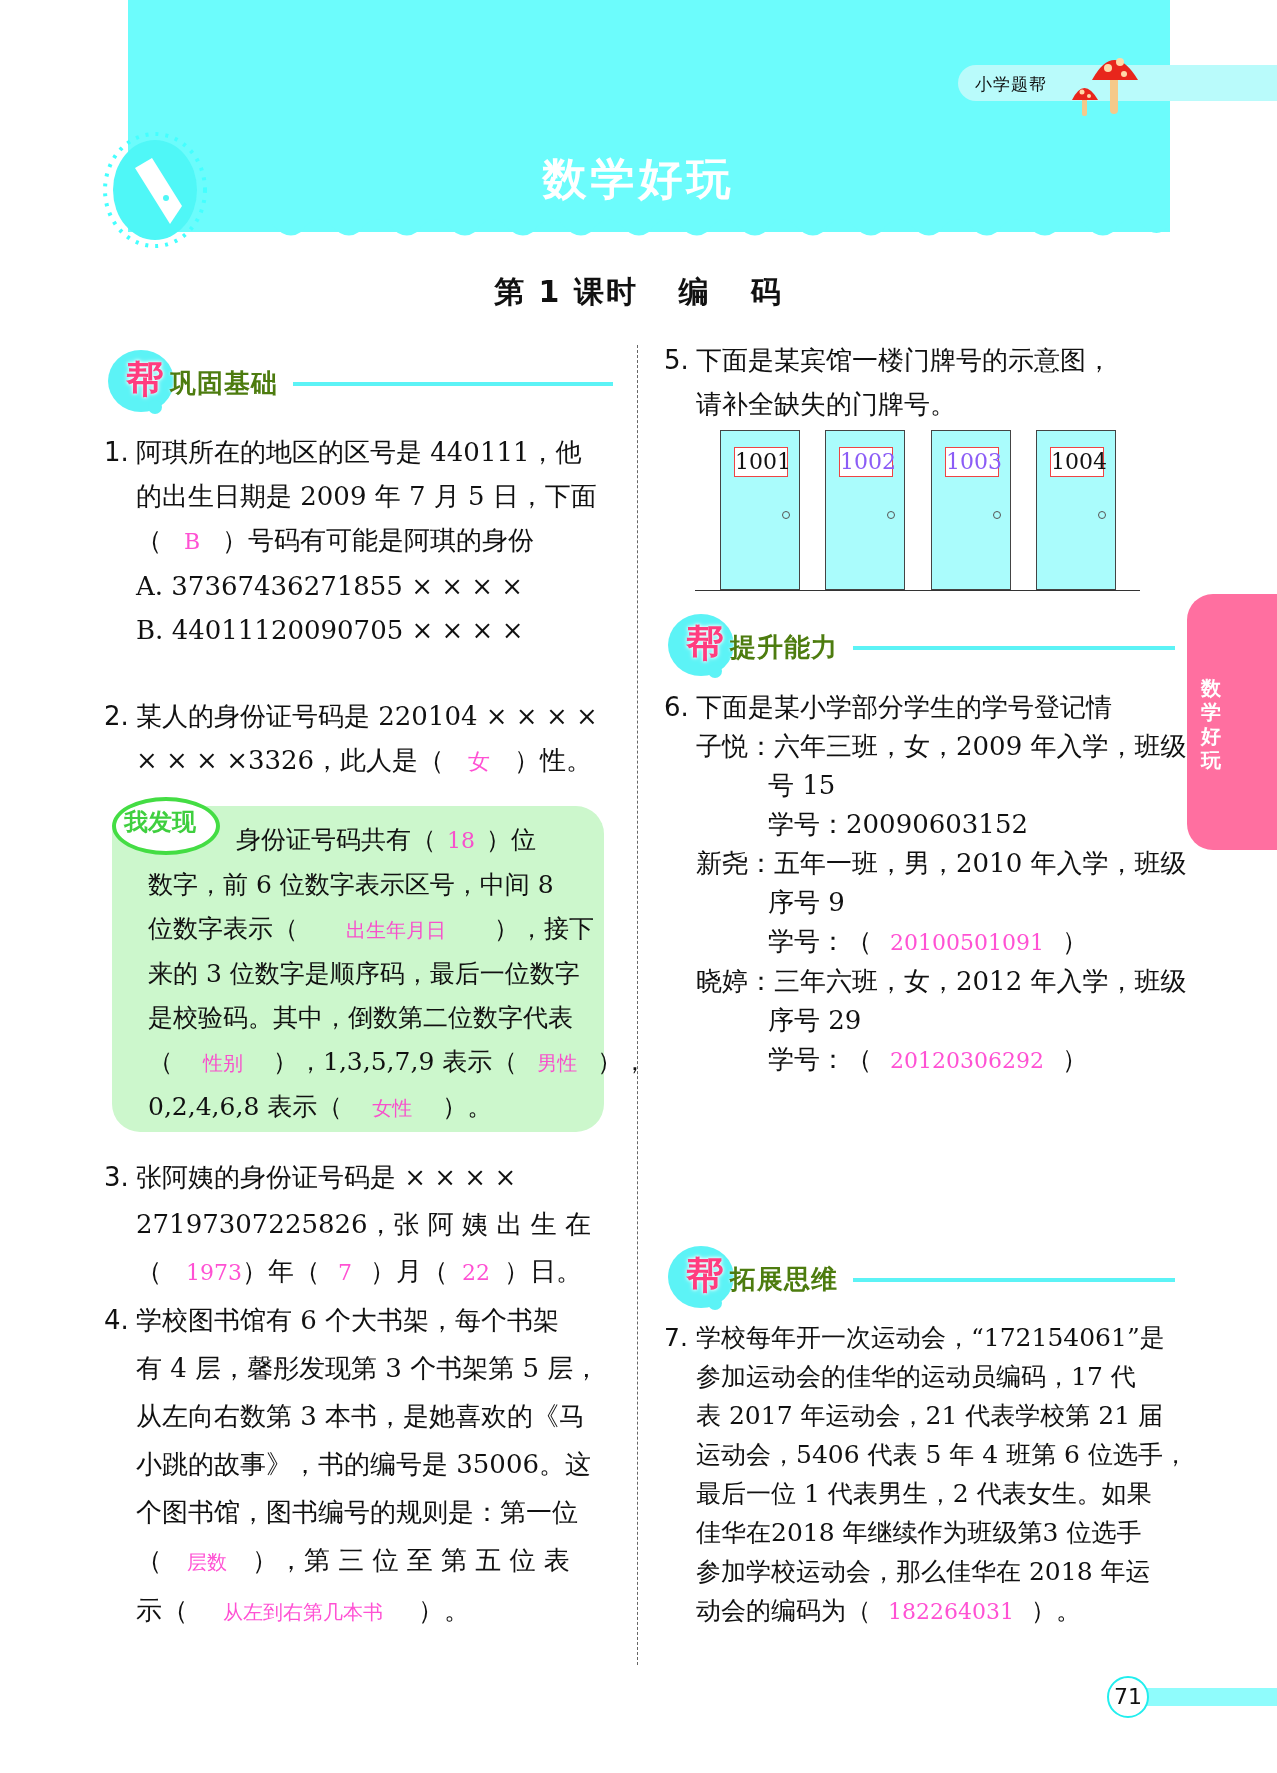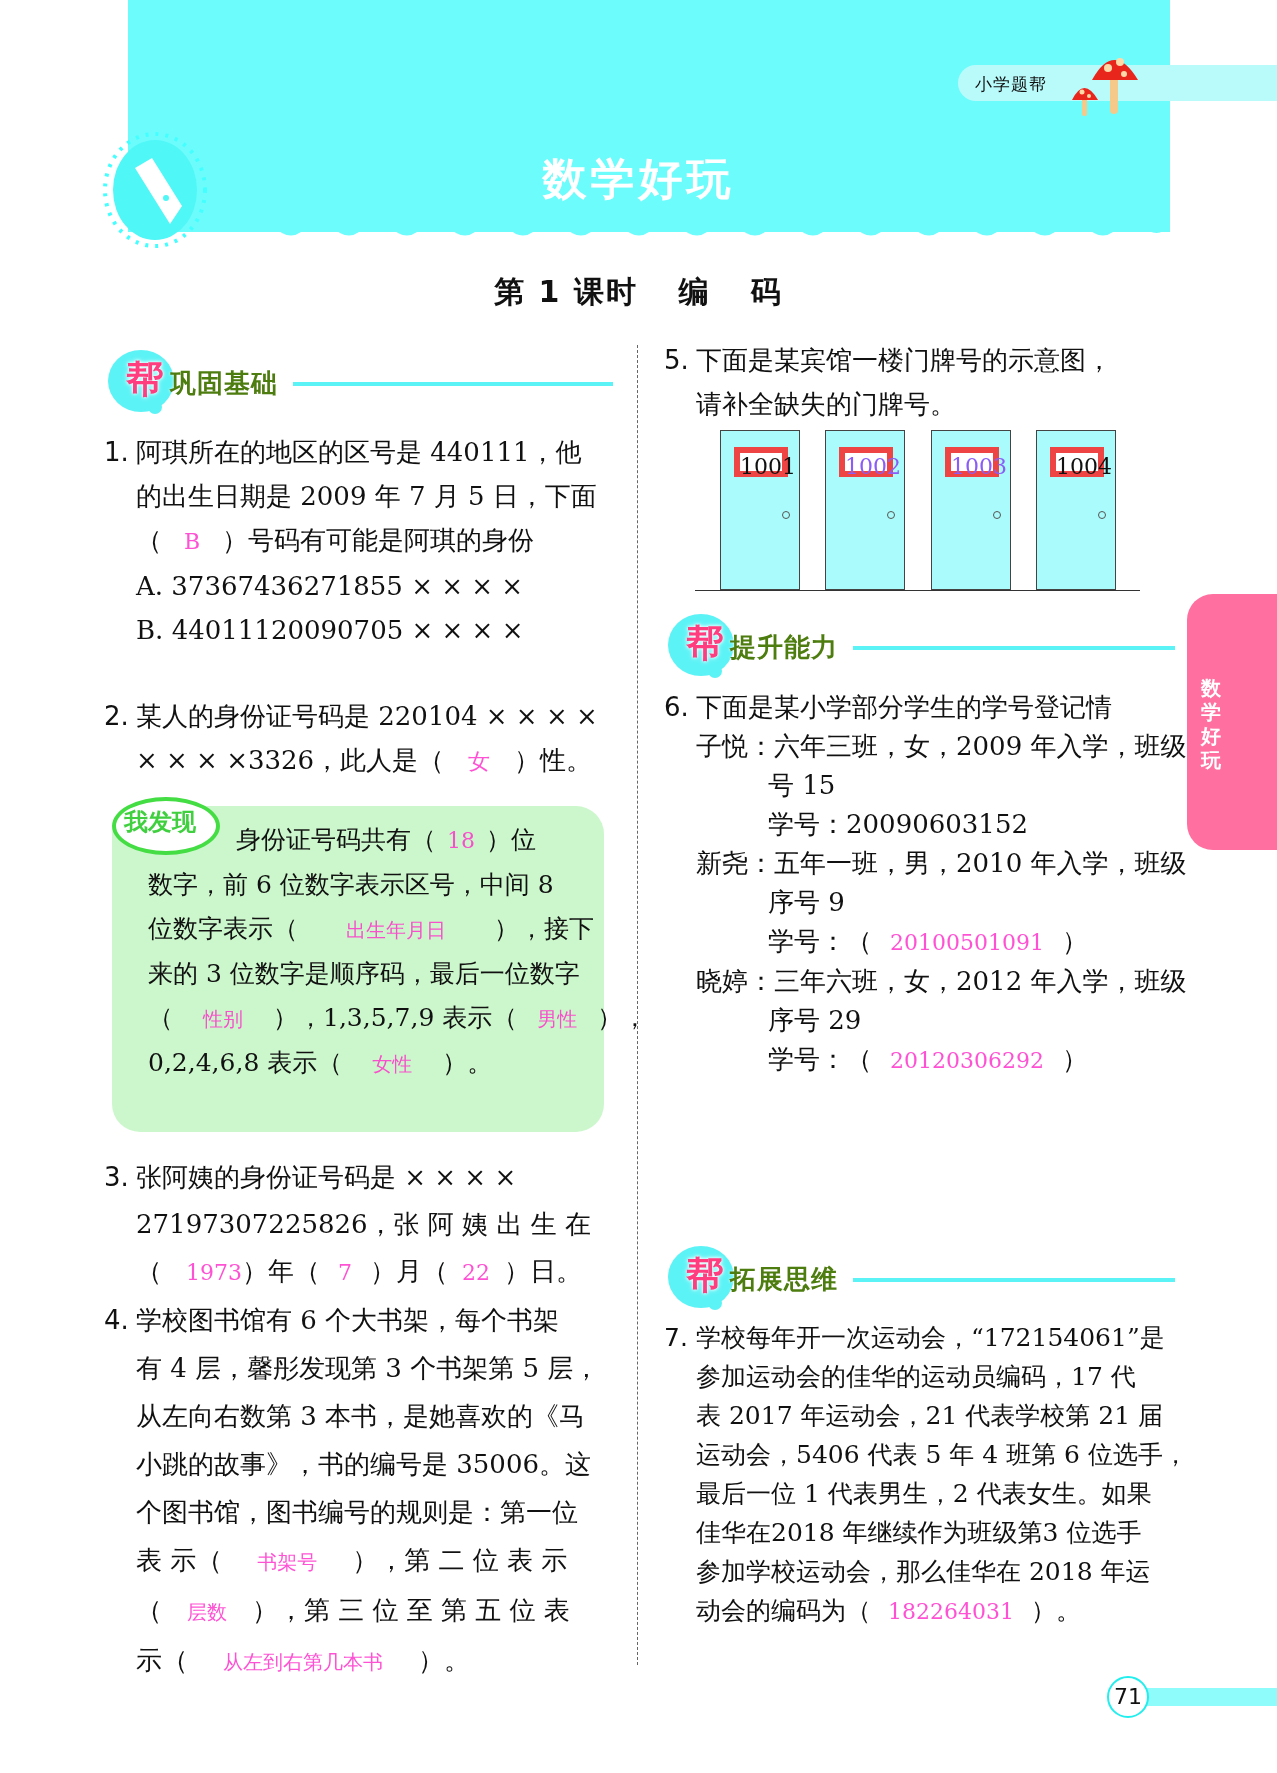--- a/index.html
+++ b/index.html
@@ -34,21 +34,21 @@
   .q .line { white-space: nowrap; }
   .ans { color: #ff33cc; font-size: 22px; opacity: 0.85; }
   .ans-s { color: #ff33cc; font-size: 20px; opacity: 0.85; }
 
   .discover-box { position: absolute; left: 112px; top: 806px; width: 492px; height: 326px; background: #ccf7cc; border-radius: 28px; }
   .discover-tag { position: absolute; left: 112px; top: 797px; width: 108px; height: 58px; border: 4px solid #44dd44; border-radius: 50%; background: #fff; }
   .discover-tag-text { position: absolute; left: 124px; top: 806px; font-family: "DejaVu Sans", sans-serif; font-weight: bold; font-size: 24px; color: #3fcf3f; }
 
   .doors { position: absolute; left: 695px; top: 430px; width: 445px; height: 165px; }
   .door { position: absolute; top: 0; width: 80px; height: 160px; background: #aafcfc; border: 1.5px solid #444; }
-  .door .plate { position: absolute; left: 13px; top: 16px; width: 54px; height: 30px; background: #fff; border: 6px solid #ef4444; font-size: 22px; text-align: center; line-height: 28px; }
+  .door .plate { position: absolute; left: 13px; top: 16px; width: 54px; height: 30px; background: #fff; border: 1px solid #ef4444; font-size: 22px; text-align: center; line-height: 28px; }
   .door .plate.fill { color: #8b5cf6; }
   .door .knob { position: absolute; left: 61px; top: 80px; width: 8px; height: 8px; border-radius: 50%; border: 1px solid #555; }
   .floor-line { position: absolute; left: 0; top: 160px; width: 445px; border-top: 1.5px solid #333; }
 
   .side-tab { position: absolute; left: 1187px; top: 594px; width: 90px; height: 256px; background: #ff6fa0; border-radius: 26px 0 0 26px; }
   .side-tab-text { position: absolute; left: 1197px; top: 676px; width: 28px; font-family: "DejaVu Sans", sans-serif; font-weight: bold; font-size: 20px; color: #fff; line-height: 24px; text-align: center; }
 
   .page-bar { position: absolute; left: 1140px; top: 1688px; width: 137px; height: 18px; background: #8ffcfc; }
   .page-num { position: absolute; left: 1107px; top: 1676px; width: 42px; height: 42px; border: 2px solid #22eeee; border-radius: 50%; background: #fff; text-align: center; line-height: 38px; font-family: "DejaVu Sans", sans-serif; font-size: 22px; }
 </style>
@@ -126,20 +126,21 @@
 <div class="discover-tag-text">我发现</div>
 <div class="q" style="left:148px;top:818px;width:450px;font-size:25px;">
   <div class="line" style="padding-left:88px;">
     <span>身份证号码共有（</span><span class="ans" style="display:inline-block;width:50px;text-align:center;">18</span><span>）位</span>
   </div>
   <div class="line">数字，前 6 位数字表示区号，中间 8</div>
   <div class="line">
     <span>位数字表示（</span><span class="ans-s" style="display:inline-block;width:196px;text-align:center;">出生年月日</span><span>），接下</span>
   </div>
   <div class="line">来的 3 位数字是顺序码，最后一位数字</div>
+  <div class="line">是校验码。其中，倒数第二位数字代表</div>
   <div class="line">
     <span>（</span><span class="ans-s" style="display:inline-block;width:100px;text-align:center;">性别</span><span>），1,3,5,7,9 表示（</span><span class="ans-s" style="display:inline-block;width:80px;text-align:center;">男性</span><span>），</span>
   </div>
   <div class="line">
     <span>0,2,4,6,8 表示（</span><span class="ans-s" style="display:inline-block;width:100px;text-align:center;">女性</span><span>）。</span>
   </div>
 </div>
 
 <div class="q" style="left:104px;top:1154px;width:510px;line-height:47px;">
   <span class="num">3.</span>
@@ -153,23 +154,20 @@
 </div>
 
 <div class="q" style="left:104px;top:1296px;width:510px;line-height:48px;">
   <span class="num">4.</span>
   <div style="padding-left:32px;">
     <div class="line">学校图书馆有 6 个大书架，每个书架</div>
     <div class="line">有 4 层，馨彤发现第 3 个书架第 5 层，</div>
     <div class="line">从左向右数第 3 本书，是她喜欢的《马</div>
     <div class="line">小跳的故事》，书的编号是 35006。这</div>
     <div class="line">个图书馆，图书编号的规则是：第一位</div>
-    <div class="line">
-      <span>表 示（</span><span class="ans-s" style="display:inline-block;width:130px;text-align:center;">书架号</span><span>），第 二 位 表 示</span>
-    </div>
     <div class="line">
       <span>（</span><span class="ans-s" style="display:inline-block;width:90px;text-align:center;">层数</span><span>），第 三 位 至 第 五 位 表</span>
     </div>
     <div class="line">
       <span>示（</span><span class="ans-s" style="display:inline-block;width:230px;text-align:center;">从左到右第几本书</span><span>）。</span>
     </div>
   </div>
 </div>
 
 <div class="q" style="left:664px;top:338px;width:510px;">

